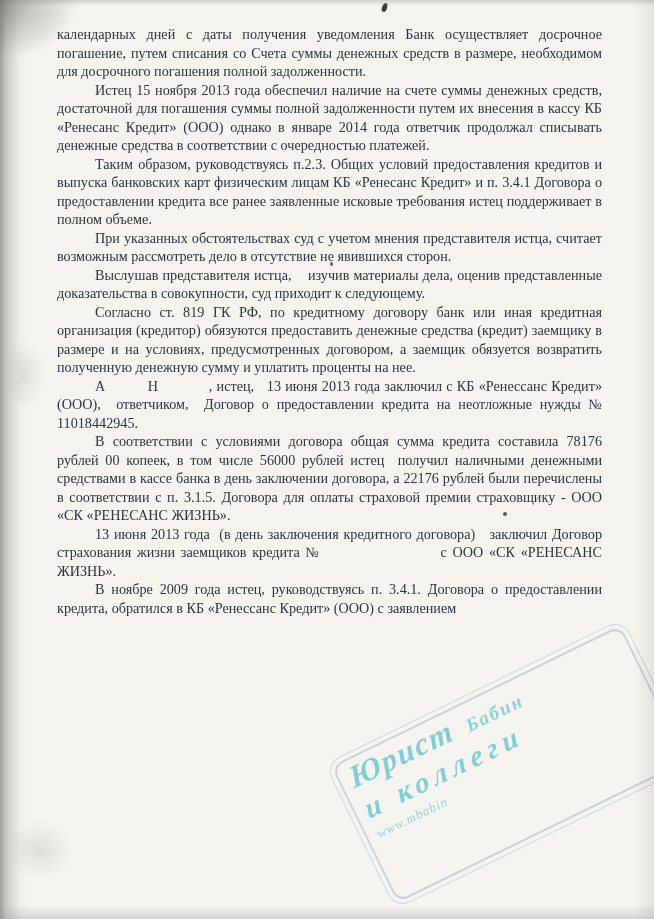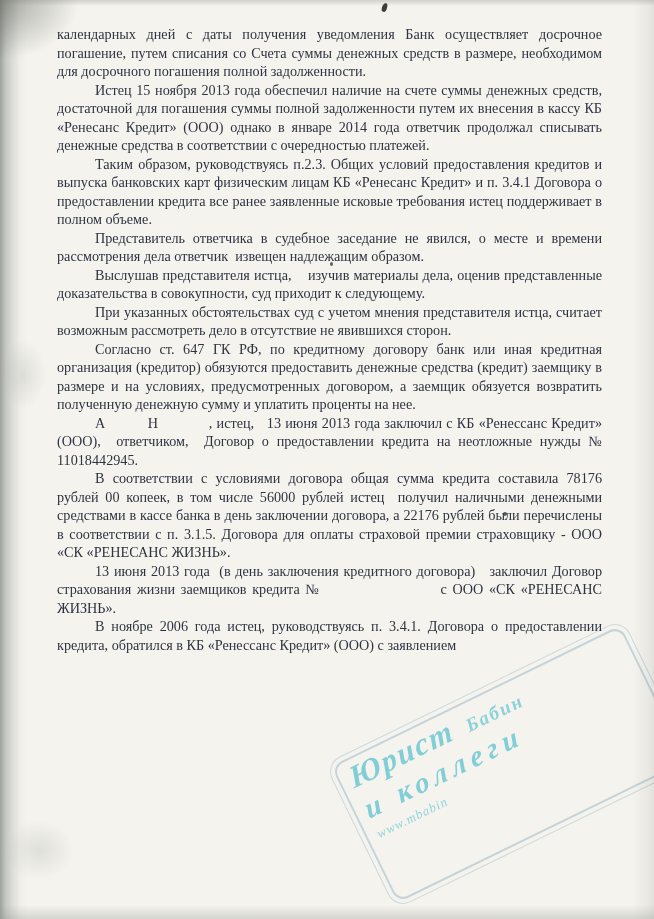--- a/index.html
+++ b/index.html
@@ -98,28 +98,27 @@
   <div class="corner-tl"></div>
   <div class="edge-top"></div>
   <div class="edge-bottom"></div>
   <div class="smudge a"></div>
   <div class="smudge b"></div>
 
   <div class="doc">
       <p class="para no-indent">календарных дней с даты получения уведомления Банк осуществляет досрочное погашение, путем списания со Счета суммы денежных средств в размере, необходимом для досрочного погашения полной задолженности.</p>
       <p class="para">Истец 15 ноября 2013 года обеспечил наличие на счете суммы денежных средств, достаточной для погашения суммы полной задолженности путем их внесения в кассу КБ «Ренесанс Кредит» (ООО) однако в январе 2014 года ответчик продолжал списывать денежные средства в соответствии с очередностью платежей.</p>
       <p class="para">Таким образом, руководствуясь п.2.3. Общих условий предоставления кредитов и выпуска банковских карт физическим лицам КБ «Ренесанс Кредит» и п. 3.4.1 Договора о предоставлении кредита все ранее заявленные исковые требования истец поддерживает в полном объеме.</p>
-      <p class="para">Представитель ответчика в судебное заседание не явился, о месте и времени рассмотрения дела ответчик&nbsp; извещен надлежащим образом.</p>
+      <p class="para">При указанных обстоятельствах суд с учетом мнения представителя истца, считает возможным рассмотреть дело в отсутствие не явившихся сторон.</p>
       <p class="para">Выслушав представителя истца,&nbsp;&nbsp;&nbsp; изучив материалы дела, оценив представленные доказательства в совокупности, суд приходит к следующему.</p>
-      <p class="para">При указанных обстоятельствах суд с учетом мнения представителя истца, считает возможным рассмотреть дело в отсутствие не явившихся сторон.</p>
-      <p class="para">Согласно ст. 647 ГК РФ, по кредитному договору банк или иная кредитная организация (кредитор) обязуются предоставить денежные средства (кредит) заемщику в размере и на условиях, предусмотренных договором, а заемщик обязуется возвратить полученную денежную сумму и уплатить проценты на нее.</p>
+      <p class="para">Согласно ст. 819 ГК РФ, по кредитному договору банк или иная кредитная организация (кредитор) обязуются предоставить денежные средства (кредит) заемщику в размере и на условиях, предусмотренных договором, а заемщик обязуется возвратить полученную денежную сумму и уплатить проценты на нее.</p>
       <p class="para">А&nbsp;&nbsp;&nbsp;&nbsp;&nbsp;&nbsp;&nbsp;&nbsp;&nbsp;&nbsp;Н&nbsp;&nbsp;&nbsp;&nbsp;&nbsp;&nbsp;&nbsp;&nbsp;&nbsp;&nbsp;&nbsp;&nbsp;, истец,&nbsp;&nbsp; 13 июня 2013 года заключил с КБ «Ренессанс Кредит» (ООО),&nbsp; ответчиком,&nbsp; Договор о предоставлении кредита на неотложные нужды № 11018442945.</p>
       <p class="para">В соответствии с условиями договора общая сумма кредита составила 78176 рублей 00 копеек, в том числе 56000 рублей истец&nbsp; получил наличными денежными средствами в кассе банка в день заключении договора, а 22176 рублей были перечислены в соответствии с п. 3.1.5. Договора для оплаты страховой премии страховщику - ООО «СК «РЕНЕСАНС ЖИЗНЬ».</p>
       <p class="para">13 июня 2013 года&nbsp; (в день заключения кредитного договора)&nbsp;&nbsp; заключил Договор страхования жизни заемщиков кредита №&nbsp;&nbsp;&nbsp;&nbsp;&nbsp;&nbsp;&nbsp;&nbsp;&nbsp;&nbsp;&nbsp;&nbsp;&nbsp;&nbsp;&nbsp;&nbsp;&nbsp;&nbsp;&nbsp;&nbsp; с ООО «СК «РЕНЕСАНС ЖИЗНЬ».</p>
-      <p class="para">В ноябре 2006 года истец, руководствуясь п. 3.4.1. Договора о предоставлении кредита, обратился в КБ «Ренессанс Кредит» (ООО) с заявлением</p>
+      <p class="para">В ноябре 2009 года истец, руководствуясь п. 3.4.1. Договора о предоставлении кредита, обратился в КБ «Ренессанс Кредит» (ООО) с заявлением</p>
     </div>
 
   <div class="speck s1"></div>
   <div class="speck s2"></div>
   <div class="speck s3"></div>
 
   <div class="wm">
     <div class="wm-border"></div>
     <div class="wm-content">
       <div class="wm-row1">

